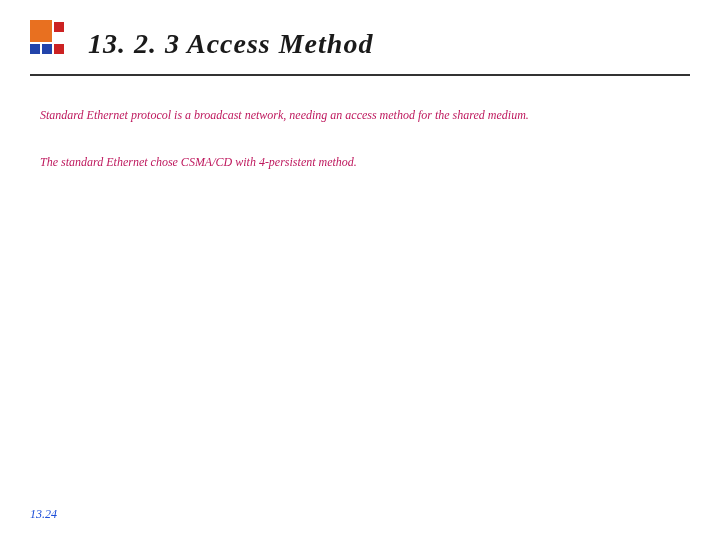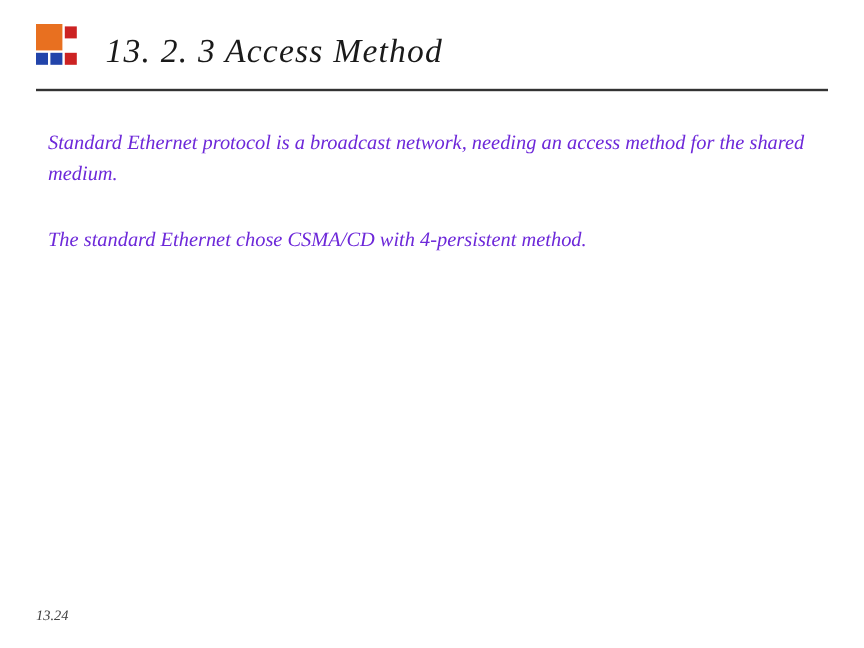--- a/index.html
+++ b/index.html
@@ -36,49 +36,49 @@
     .logo-icon {
       width: 48px;
       height: 48px;
       margin-right: 10px;
       flex-shrink: 0;
     }
 
     .title-text {
       font-size: 28px;
       font-style: italic;
-      font-weight: normal;
+      font-weight: bold;
       color: #1a1a1a;
       letter-spacing: 1px;
     }
 
     .content-area {
       margin-top: 30px;
       padding: 0 10px;
     }
 
     .paragraph {
-      font-size: 17px;
+      font-size: 12px;
       font-style: italic;
-      color: #6d28d9;
+      color: #be185d;
       line-height: 1.55;
       margin-bottom: 28px;
       font-family: Liberation Serif, serif;
     }
 
     .footer-area {
       position: absolute;
       bottom: 18px;
       left: 30px;
     }
 
     .slide-number {
       font-size: 12px;
       font-style: italic;
-      color: #404040;
+      color: #1d4ed8;
     }
   </style>
 </head>
 <body>
 
 <div class="slide-container">
 
   <div class="header-area">
 
     <svg class="logo-icon" viewBox="0 0 48 48" xmlns="http://www.w3.org/2000/svg">

